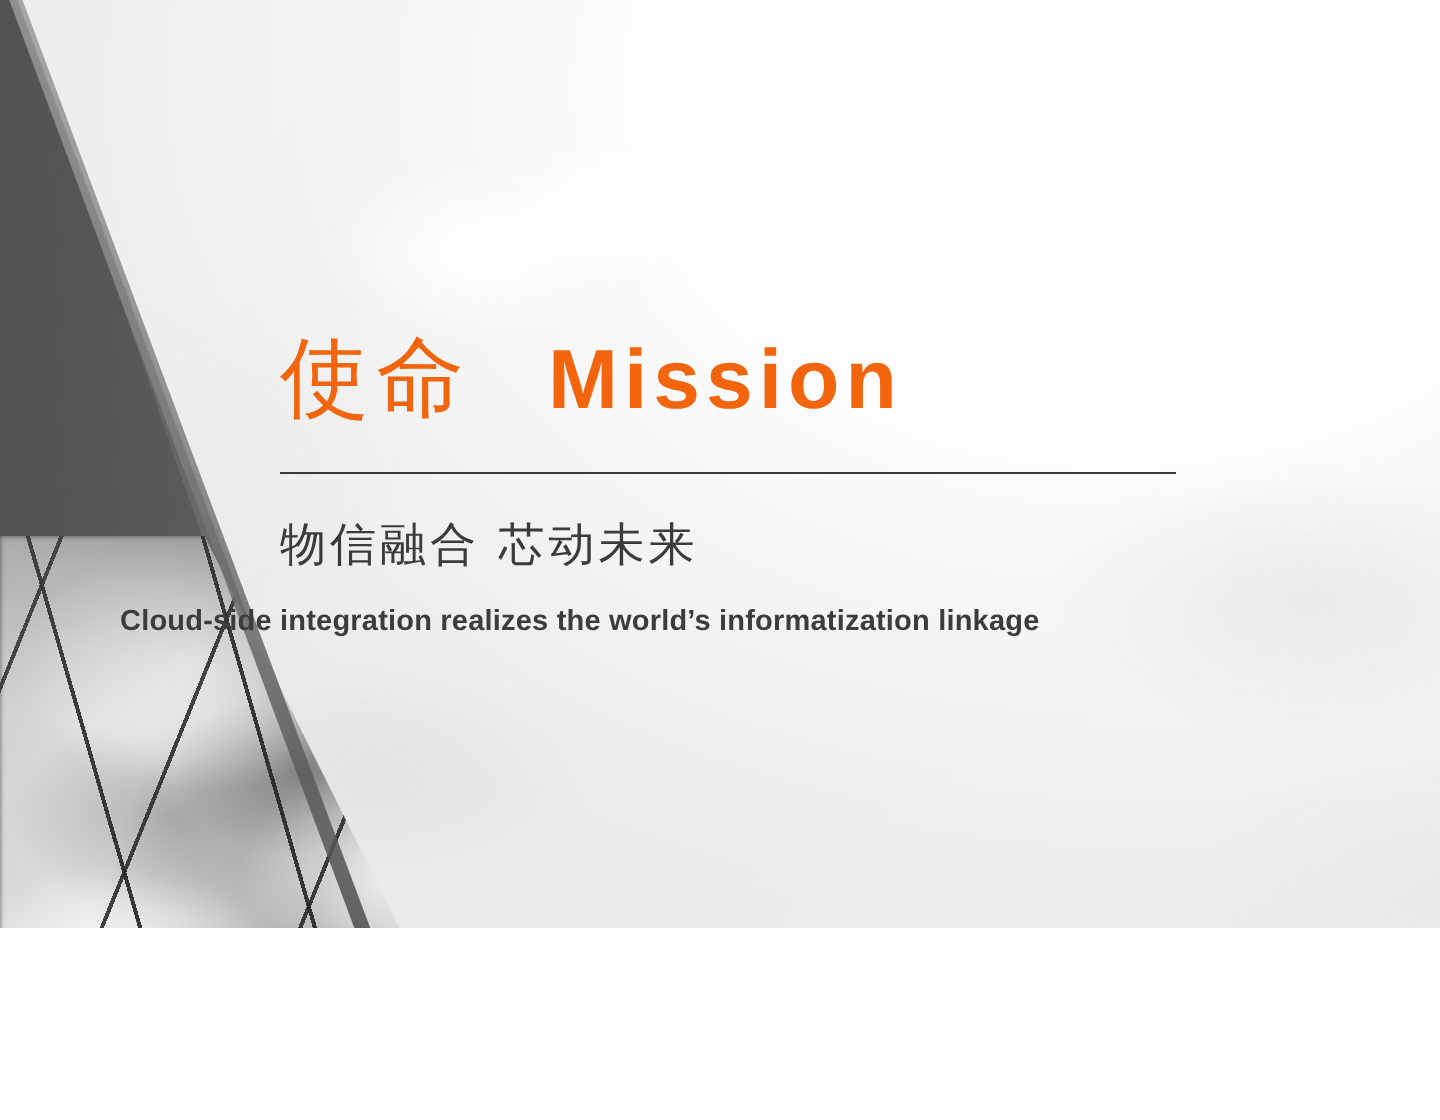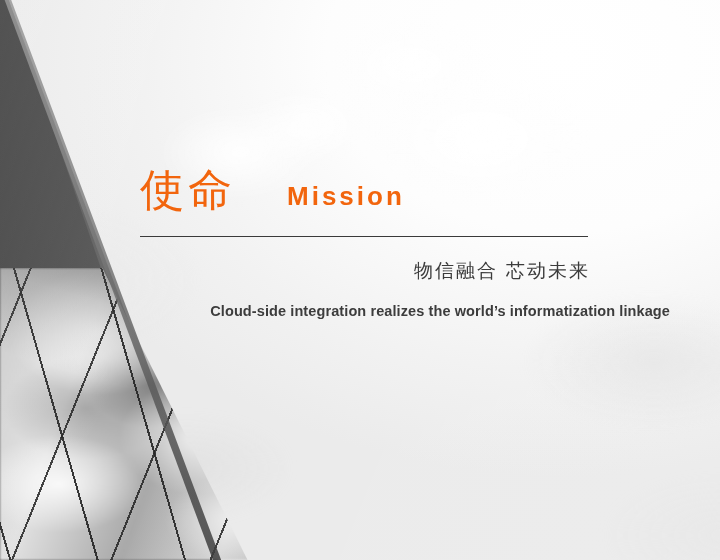--- a/index.html
+++ b/index.html
@@ -4,21 +4,21 @@
 <style>
   html, body {
     margin: 0;
     padding: 0;
     background: #ffffff;
   }
 
   .banner {
     position: relative;
     width: 720px;
-    height: 560px;
+    height: 464px;
     overflow: hidden;
     background: #f4f4f4;
     font-family: "Liberation Sans", "DejaVu Sans", sans-serif;
   }
 
   
   .photo {
     position: absolute;
     inset: 0;
     overflow: hidden;
@@ -169,23 +169,23 @@
     font-family: "DejaVu Sans", "Liberation Sans", sans-serif;
     font-size: 44px;
     line-height: 1;
     font-weight: 400;
     color: #f2650d;
     letter-spacing: 4px;
     white-space: nowrap;
   }
 
   .heading-en {
-    margin-left: 51px;
+    margin-left: 38px;
     font-family: "Liberation Sans", "DejaVu Sans", sans-serif;
-    font-size: 26px;
+    font-size: 42px;
     line-height: 1;
     font-weight: 700;
     color: #f2650d;
     letter-spacing: 3px;
     white-space: nowrap;
   }
 
   .rule {
     position: absolute;
     left: 140px;
@@ -193,36 +193,36 @@
     width: 448px;
     height: 1px;
     background: #3a3a3a;
   }
 
   .tagline {
     position: absolute;
     left: 140px;
     top: 259px;
     width: 450px;
-    text-align: right;
+    text-align: left;
     font-family: "DejaVu Sans", "Liberation Sans", sans-serif;
-    font-size: 19px;
+    font-size: 23px;
     line-height: 1.25;
     font-weight: 400;
     color: #3b3b3b;
     letter-spacing: 2px;
     white-space: nowrap;
   }
 
   .sub-lines {
     position: absolute;
     left: 60px;
     top: 300px;
     width: 610px;
-    text-align: right;
+    text-align: left;
   }
 
   .sub-line {
     font-family: "Liberation Sans", "DejaVu Sans", sans-serif;
     font-size: 14.5px;
     line-height: 22px;
     font-weight: 600;
     color: #3c3c3c;
     letter-spacing: .1px;
     white-space: nowrap;

